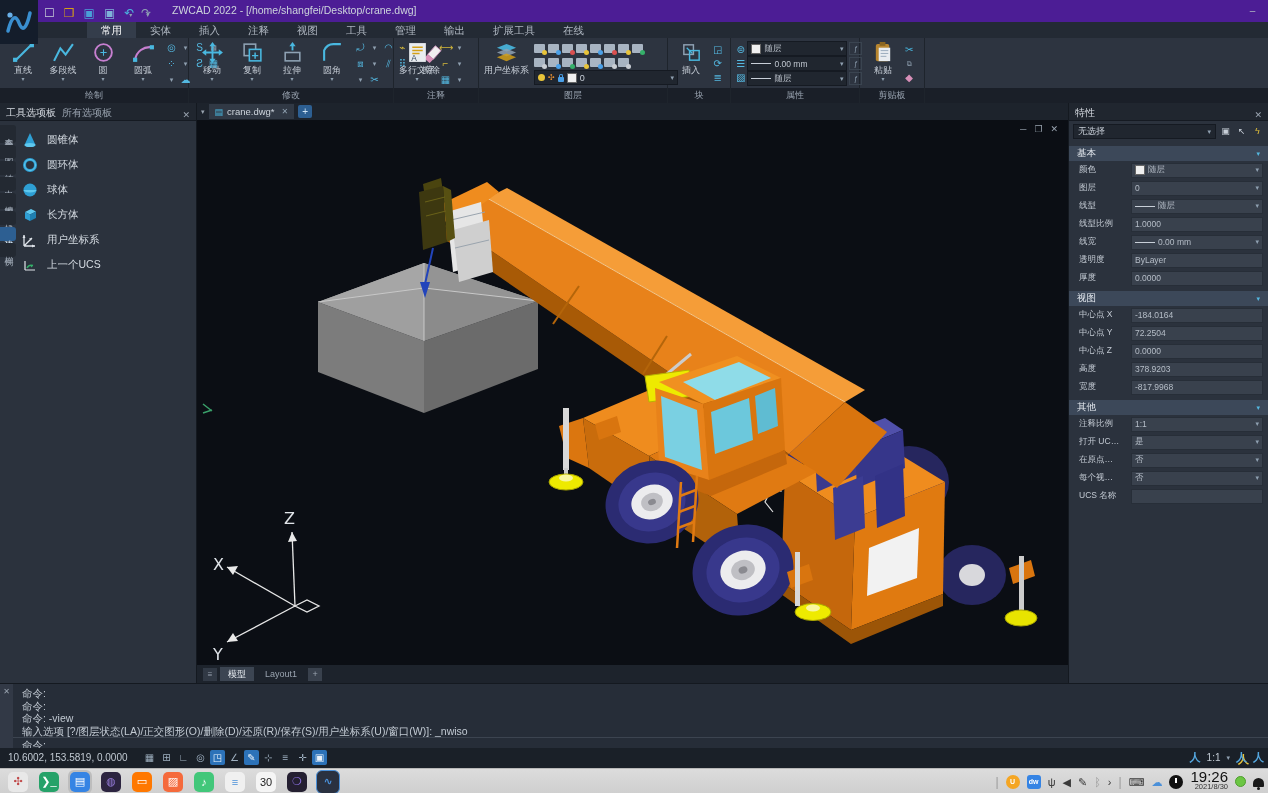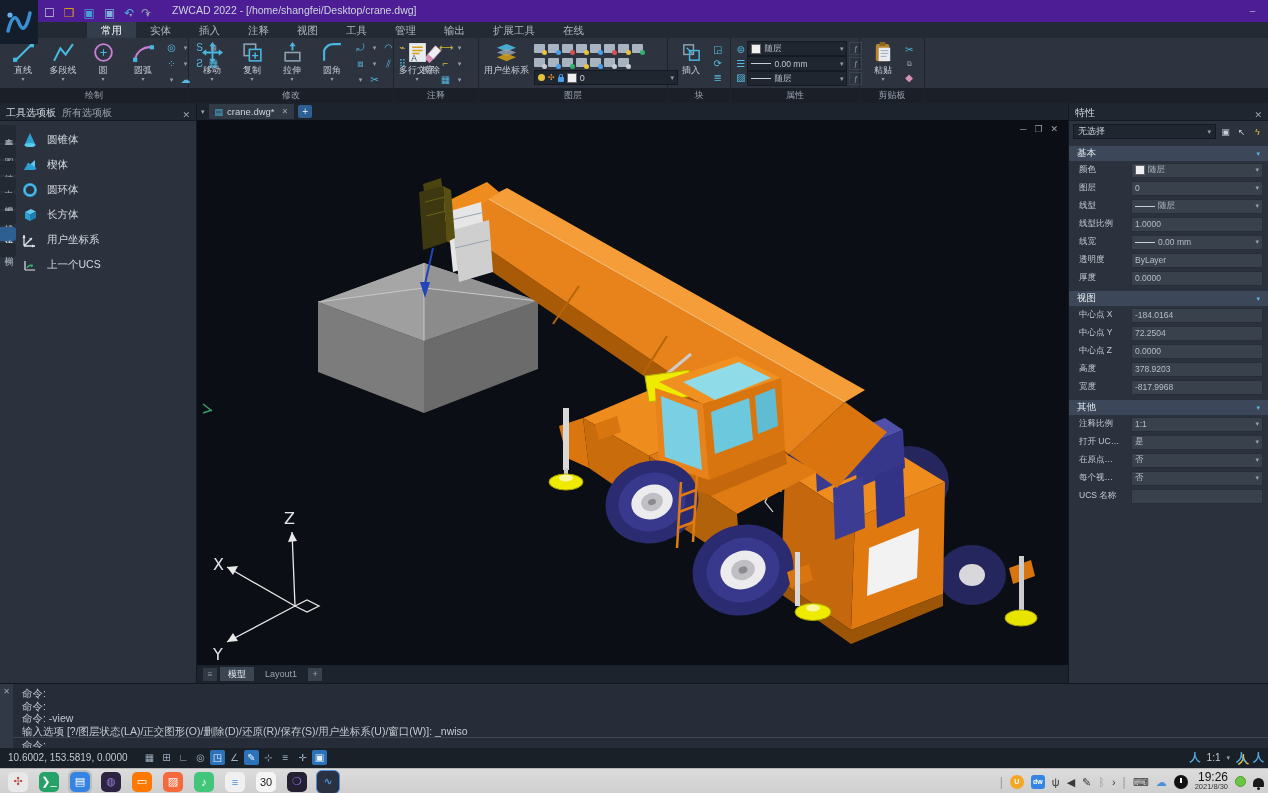--- a/index.html
+++ b/index.html
@@ -61,21 +61,21 @@
   #pal-subtitle{color:#9aa4b0;margin-left:6px;}
   #pal-tabs{position:absolute;top:22px;left:0;width:16px;display:flex;flex-direction:column;gap:2px;}
   .ptab{writing-mode:vertical-rl;font-size:9px;color:#9aa4b0;background:#232932;padding:6px 1px;border-radius:0 3px 3px 0;letter-spacing:1px;}
   .ptab.active{background:#2d5f92;color:#d5e8f8;}
   #pal-items{position:absolute;top:24px;left:22px;right:4px;}
   .pal-item{display:flex;align-items:center;gap:9px;height:25px;}
   .pal-item svg{width:16px;height:16px;}
   .pal-item span{font-size:10.5px;color:#d5dbe2;}
   
   #proppanel{position:absolute;top:103px;left:1068px;width:200px;height:580px;background:#2b323d;border-left:1px solid #141920;box-sizing:border-box;}
-  #sel-row{display:flex;align-items:flex-end;gap:3px;padding:3px 4px;}
+  #sel-row{display:flex;align-items:center;gap:3px;padding:3px 4px;}
   #sel-combo{flex:1;height:13px;background:#20262f;border:1px solid #151a22;display:flex;align-items:center;padding:0 4px;font-size:9px;color:#c8cfd8;}
   #sel-combo .combo-chev{margin-left:auto;}
   .panel-ic{width:13px;height:13px;font-size:9px;color:#c8cfd8;text-align:center;line-height:13px;}
   .psec-head{height:15px;background:#3c4859;display:flex;align-items:center;padding:0 8px;font-size:9.5px;color:#e6ebf1;margin-top:4px;}
   .psec-head .combo-chev{margin-left:auto;color:#54b8e0;}
   .prow{display:flex;align-items:center;height:18px;padding-left:10px;}
   .prow .plabel{width:52px;font-size:8.5px;color:#c3cad3;white-space:nowrap;}
   .prow .pfield{flex:1;margin-right:5px;height:13px;background:#39414d;border:1px solid #272e38;display:flex;align-items:center;gap:3px;padding:0 3px;font-size:8.5px;color:#b6bec8;}
   .prow .pfield .combo-chev{margin-left:auto;}
   
@@ -120,21 +120,21 @@
   #tray{position:absolute;top:0;right:4px;height:25px;display:flex;align-items:center;gap:7px;}
   .tray-ic{font-size:11px;color:#3a3a3a;line-height:14px;}
   .tray-sep{color:#9a9a9a;font-size:12px;}
   .tray-badge{border-radius:3px;color:#fff;font-size:7px;font-weight:bold;display:flex;align-items:center;justify-content:center;}
   .power{width:14px;height:14px;border-radius:50%;background:#111;position:relative;}
   .power::after{content:"";position:absolute;left:6px;top:3px;width:2px;height:5px;background:#fff;}
   .bell{width:11px;height:9px;background:#1a1a1a;border-radius:6px 6px 1px 1px;position:relative;margin-top:1px;}
   .bell::after{content:"";position:absolute;left:4px;bottom:-3px;width:3px;height:3px;border-radius:50%;background:#1a1a1a;}
   .gdot{width:9px;height:9px;border-radius:50%;background:#6cc644;border:1px solid #4e9e2e;}
   #clock{display:flex;flex-direction:column;align-items:flex-end;line-height:10px;}
-  #clock .t{font-size:12px;color:#111;}
+  #clock .t{font-size:15px;color:#111;}
   #clock .d{font-size:7.5px;color:#333;}
 </style>
 </head>
 <body>
 
 <div id="titlebar">
   <div id="win-title">ZWCAD 2022 - [/home/shangfei/Desktop/crane.dwg]</div>
   <div class="winctl">
     <span>–</span>
     <span>❐</span>
@@ -482,31 +482,31 @@
   <div id="pal-items">
       <div class="pal-item">
         <span style="width: 16px; height: 16px;"><svg viewBox="0 0 16 16">
             <path d="M8,1 L13.5,13 A5.5,2 0 0 1 2.5,13 Z" fill="#2e9fd4"></path>
             <ellipse cx="8" cy="13" rx="5.5" ry="2" fill="#5fc8ee"></ellipse>
           </svg></span>
         <span>圆锥体</span>
       </div>
       <div class="pal-item">
         <span style="width: 16px; height: 16px;"><svg viewBox="0 0 16 16">
-            <polygon points="2,13 13,13 13,3" fill="#5fc8ee"></polygon>
-            <polygon points="2,13 13,13 14.5,11 6,5.5" fill="#2e9fd4"></polygon>
-          </svg></span>
-        <span>楔体</span>
-      </div>
-      <div class="pal-item">
-        <span style="width: 16px; height: 16px;"><svg viewBox="0 0 16 16">
             <circle cx="8" cy="8" r="5.5" fill="none" stroke="#2e9fd4" stroke-width="3"></circle>
             <circle cx="8" cy="8" r="5.5" fill="none" stroke="#5fc8ee" stroke-width="1"></circle>
           </svg></span>
         <span>圆环体</span>
+      </div>
+      <div class="pal-item">
+        <span style="width: 16px; height: 16px;"><svg viewBox="0 0 16 16">
+            <circle cx="8" cy="8" r="6.5" fill="#2e9fd4"></circle>
+            <path d="M1.5,8 a6.5,2.6 0 0 0 13,0" fill="#5fc8ee"></path>
+          </svg></span>
+        <span>球体</span>
       </div>
       <div class="pal-item">
         <span style="width: 16px; height: 16px;"><svg viewBox="0 0 16 16">
             <polygon points="3,5 9,2 14,4.5 8,7.5" fill="#5fc8ee"></polygon>
             <polygon points="3,5 8,7.5 8,14 3,11.5" fill="#2e9fd4"></polygon>
             <polygon points="8,7.5 14,4.5 14,11 8,14" fill="#1f7fb0"></polygon>
           </svg></span>
         <span>长方体</span>
       </div>
       <div class="pal-item">

